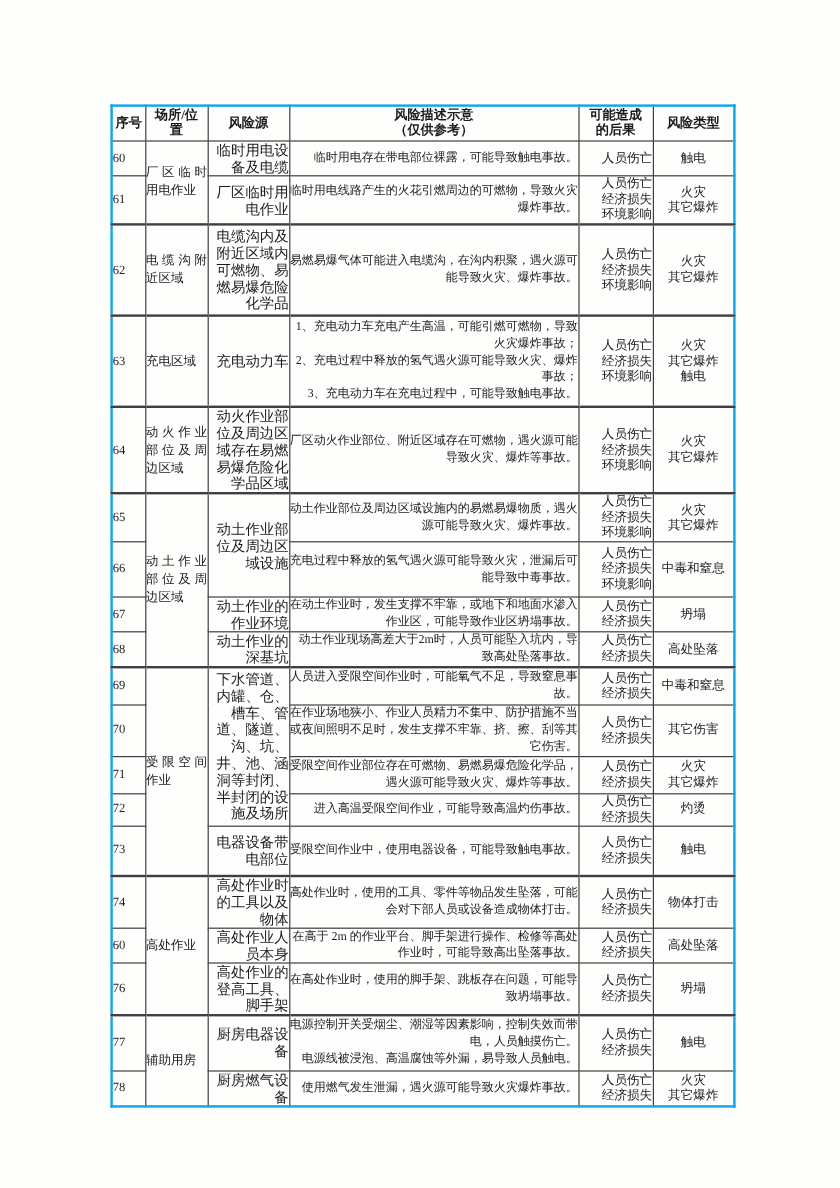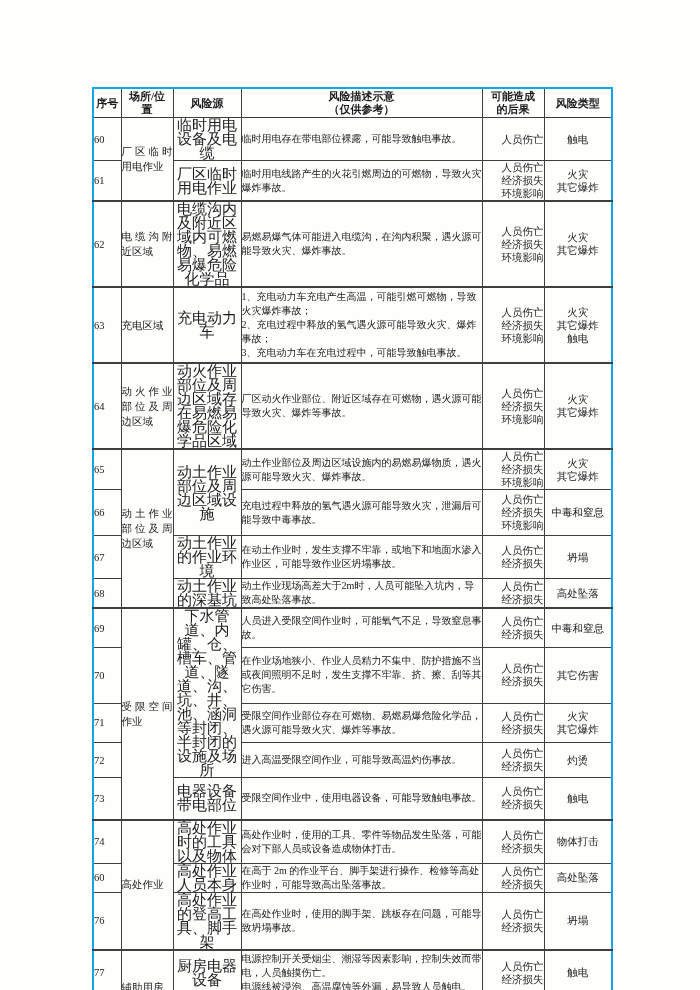--- a/index.html
+++ b/index.html
@@ -11,22 +11,22 @@
     border:2px solid #0ea5e9;color:#1b1b1b;
   }
   table.risk td,table.risk th{border:1px solid #3f3f3f;vertical-align:middle;padding:0;overflow:hidden;}
   table.risk th{
     font-size:11px;font-weight:bold;text-align:center;
     white-space:pre-line;line-height:13px;padding:1px 2px;
   }
   tr.grp td{border-top-width:2px;}
   td.c-no{text-align:left;font-size:10.5px;padding:1px;}
   td.c-loc{font-size:10.5px;line-height:15px;padding:2px 7px;text-align:justify;text-align-last:left;}
-  td.c-src{font-size:15px;line-height:14px;padding:2px 4px 2px 5px;text-align:center;}
-  td.c-desc{font-size:10px;line-height:14px;padding:2px 3px 2px 5px;text-align:left;white-space:pre-line;}
+  td.c-src{font-size:12px;line-height:14px;padding:2px 4px 2px 5px;text-align:right;}
+  td.c-desc{font-size:10px;line-height:14px;padding:2px 3px 2px 5px;text-align:right;white-space:pre-line;}
   td.c-cons{font-size:10.5px;line-height:13px;padding:2px 2px 2px 6px;text-align:right;white-space:pre-line;}
   td.c-type{font-size:10.5px;line-height:13px;padding:2px 2px 2px 6px;text-align:center;white-space:pre-line;}
 </style>
 </head>
 <body>
 
 <div class="page">
   <table class="risk">
     <colgroup>
       <col style="width:28px">

